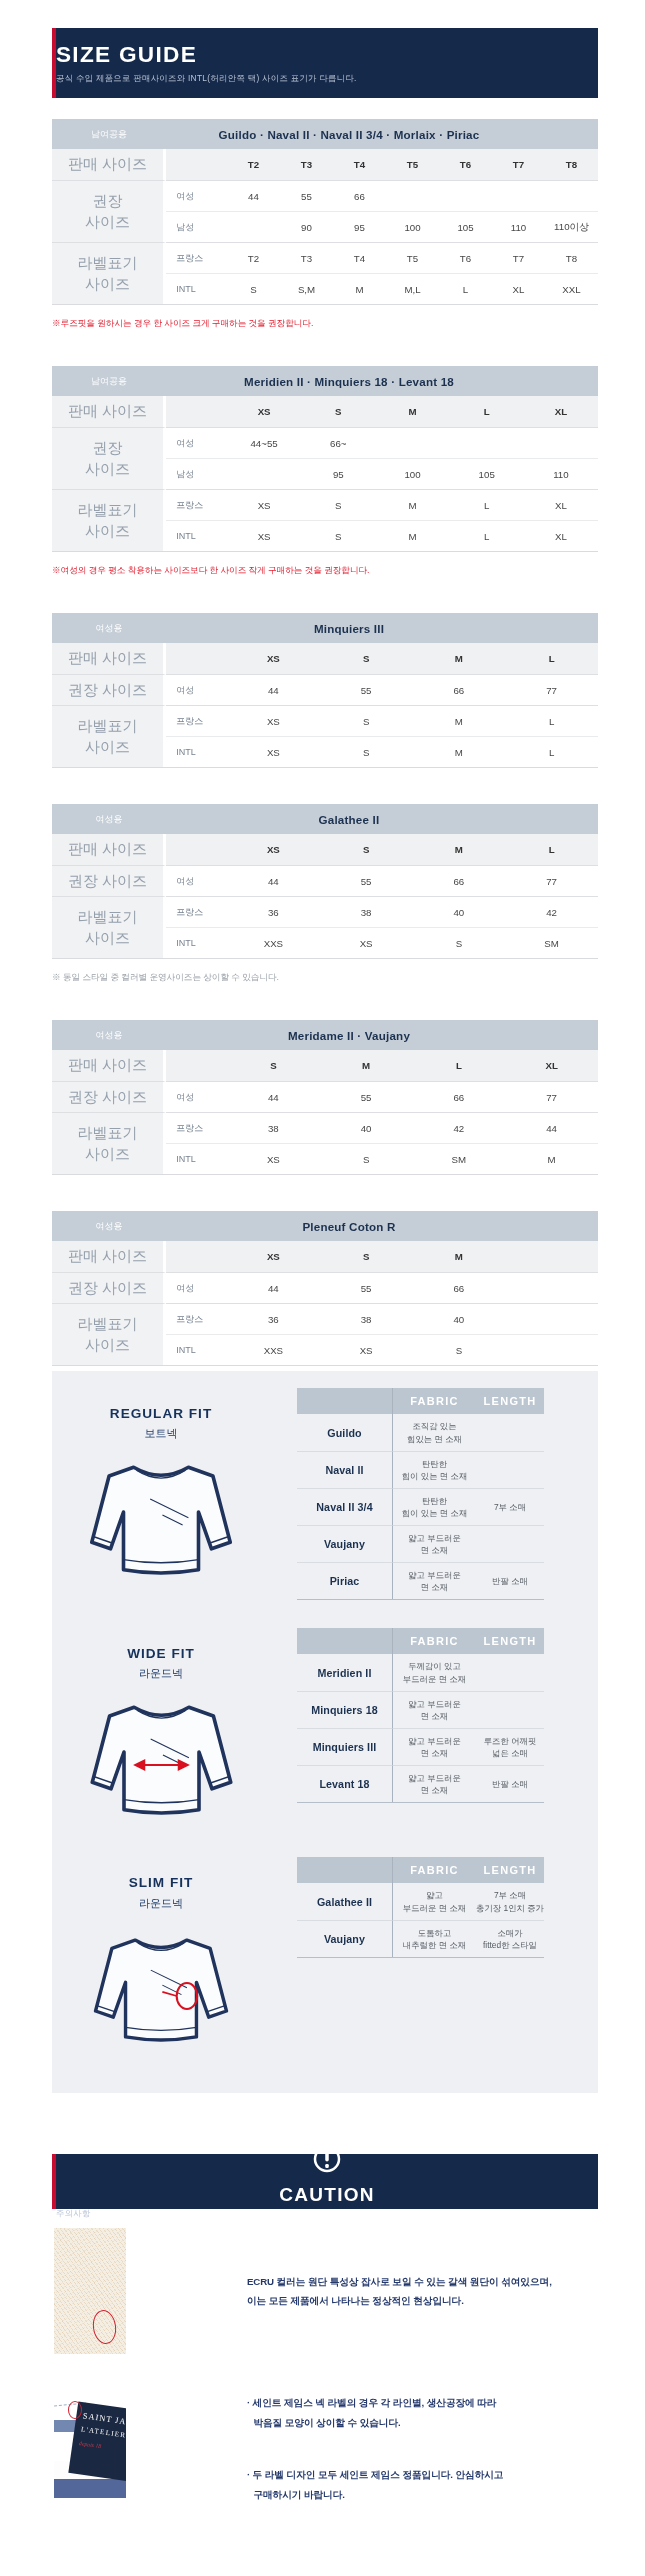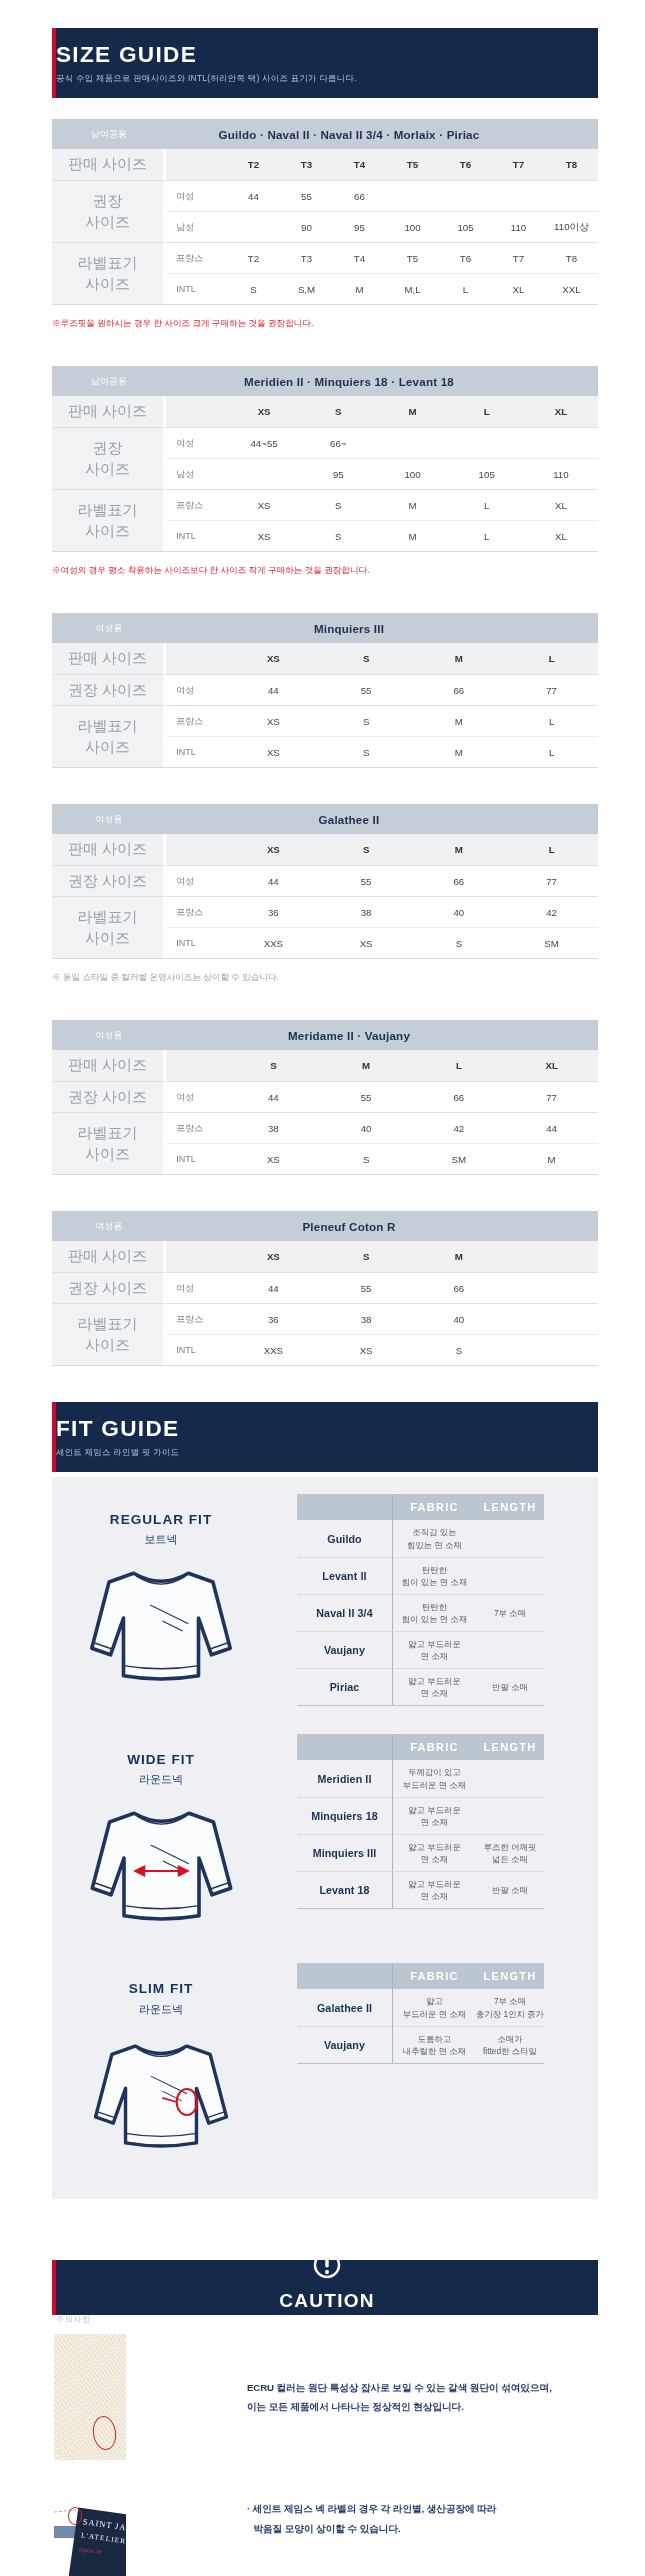--- a/index.html
+++ b/index.html
@@ -326,24 +326,20 @@
           <div class="cell gsep"></div>
           <div class="cell sub sep">INTL</div>
           <div class="cell sep">XXS</div>
           <div class="cell sep">XS</div>
           <div class="cell sep">S</div>
           <div class="cell sep"></div>
         </div>
 
     </div>
 
-    <div class="banner banner-main banner2">
-      <div class="btitle">FIT GUIDE</div>
-      <div class="bsub">세인트 제임스 라인별 핏 가이드</div>
-    </div>
 
     <div class="panel">
 
       <div class="fitblock">
         <div class="fitleft">
           <div class="fittitle">REGULAR FIT</div>
           <div class="fitsub">보트넥</div>
           <div class="shirt"><svg width="160" height="137" viewBox="0 0 220 190">
                 <path d="M72,24 L38,36 L14,128 L40,137 L58,86 L58,166 Q110,175 162,166 L162,86 L180,137 L206,128 L182,36 L148,24 Q110,46 72,24 Z" fill="#fbfcfd" stroke="#20335c" stroke-width="5" stroke-linejoin="round"></path>
                 <path d="M76,28 Q110,50 144,28" fill="none" stroke="#20335c" stroke-width="2"></path>
@@ -353,21 +349,21 @@
               </svg></div>
         </div>
         <div class="fittable">
             <div class="fh fh0"></div>
             <div class="fh">FABRIC</div>
             <div class="fh">LENGTH</div>
             <div class="fc fname">Guildo</div>
             <div class="fc ffab">조직감 있는
 힘있는 면 소재</div>
             <div class="fc flen"></div>
-            <div class="fc fname fsep">Levant II</div>
+            <div class="fc fname fsep">Naval II</div>
             <div class="fc ffab fsep">탄탄한
 힘이 있는 면 소재</div>
             <div class="fc flen fsep"></div>
             <div class="fc fname fsep">Naval II 3/4</div>
             <div class="fc ffab fsep">탄탄한
 힘이 있는 면 소재</div>
             <div class="fc flen fsep">7부 소매</div>
             <div class="fc fname fsep">Vaujany</div>
             <div class="fc ffab fsep">얇고 부드러운
 면 소재</div>

